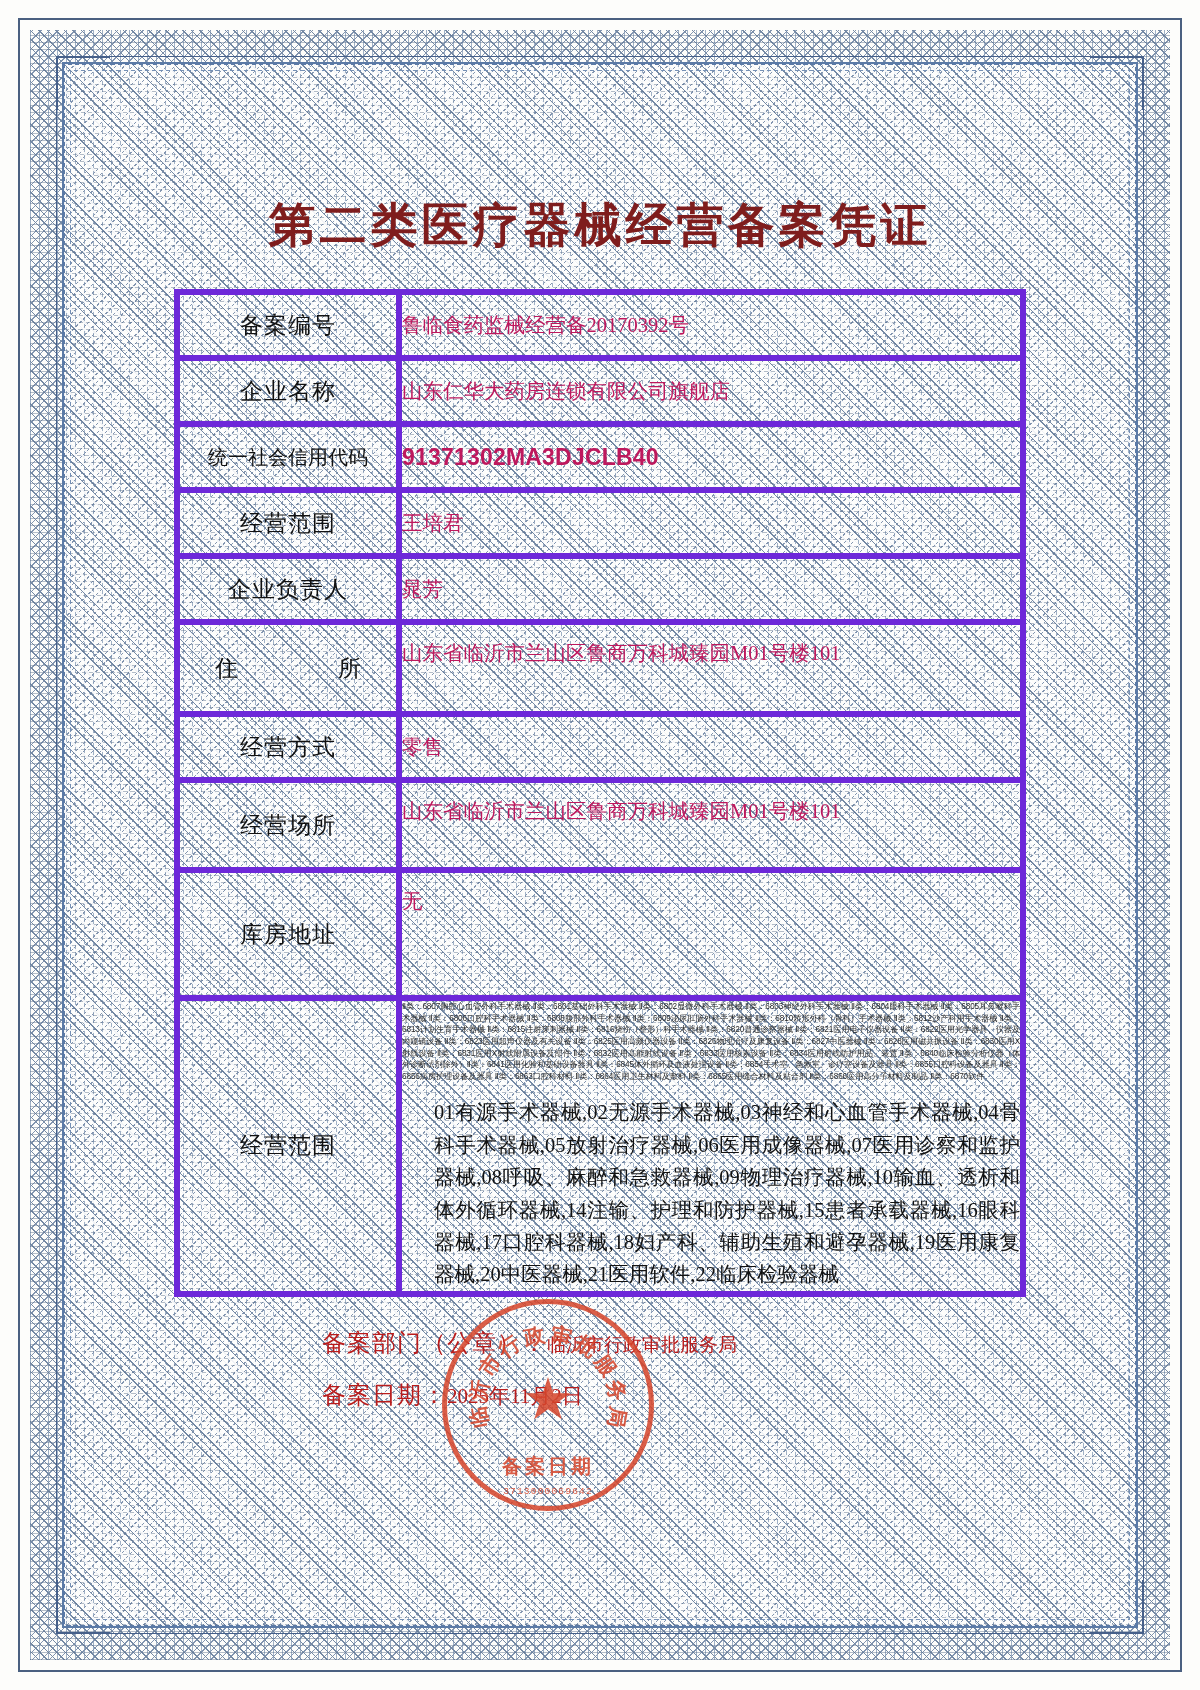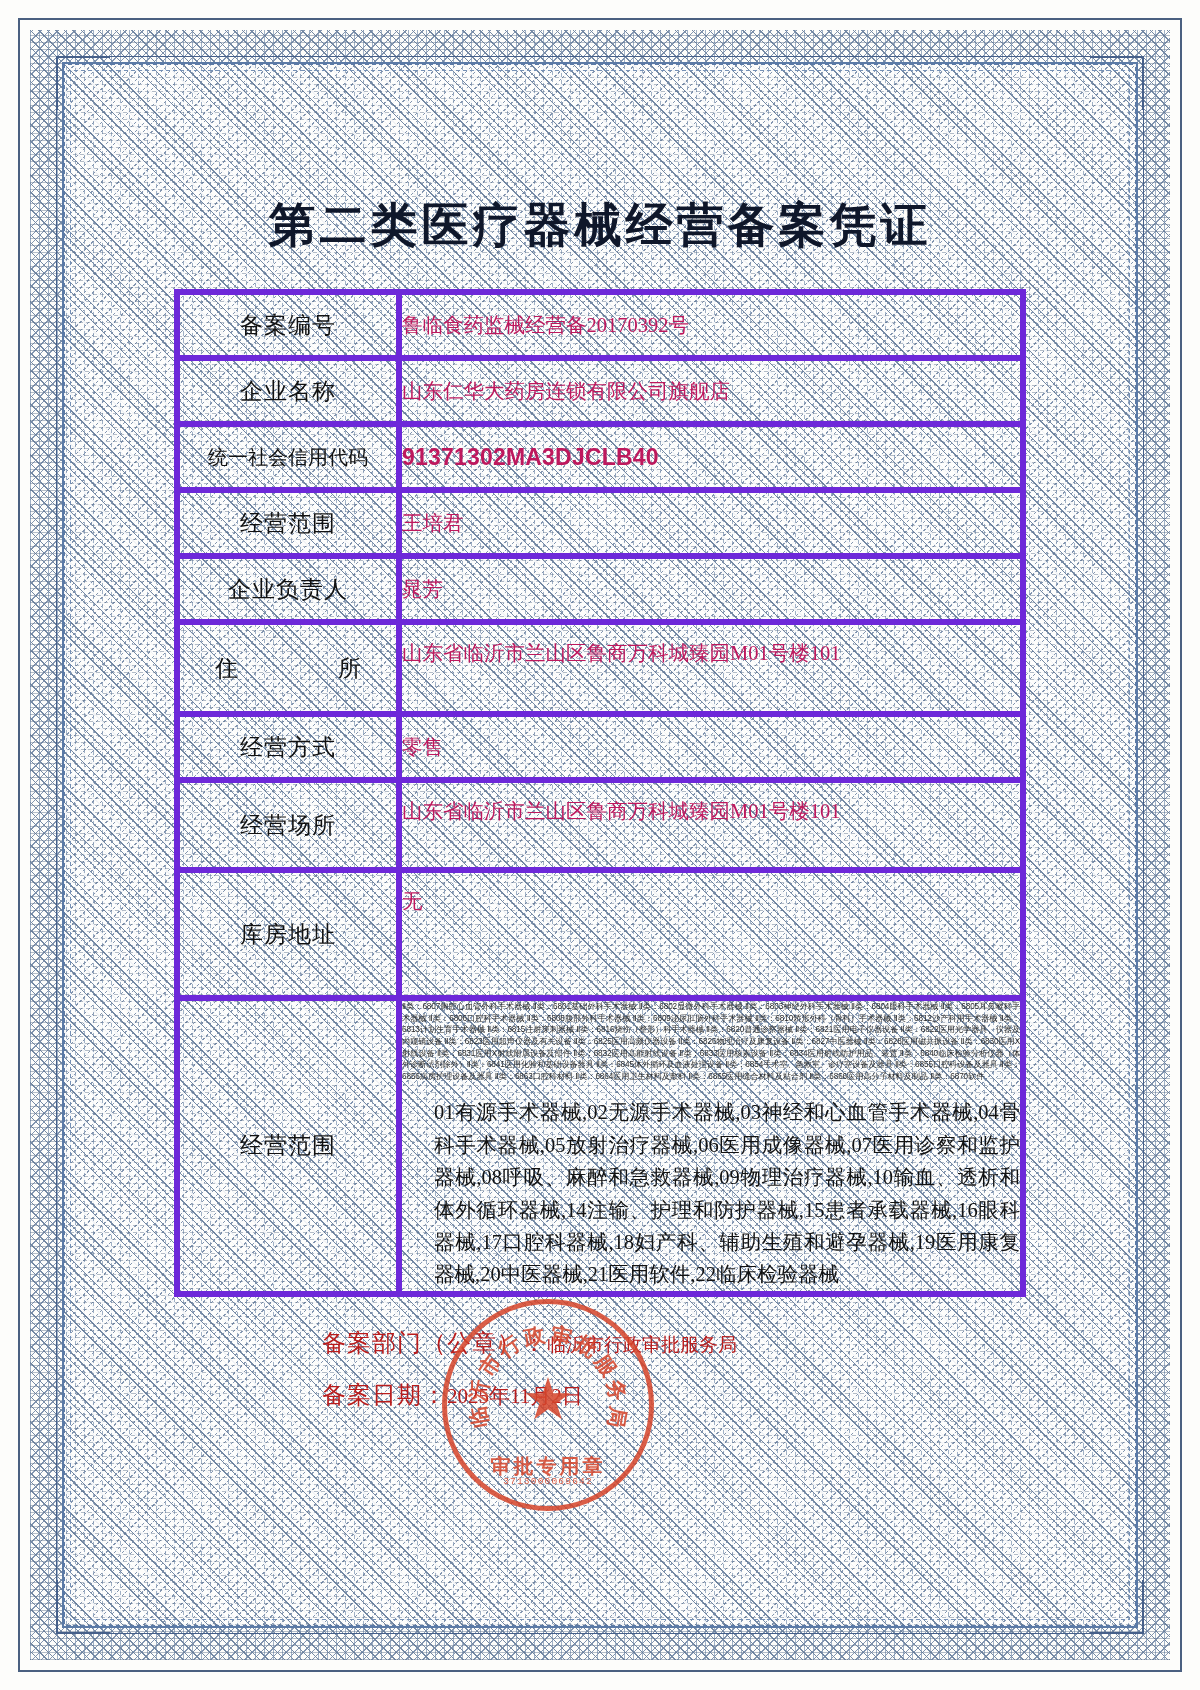--- a/index.html
+++ b/index.html
@@ -82,21 +82,21 @@
   
   .content {
     position: absolute;
     left: 100px; top: 120px; right: 100px; bottom: 110px;
   }
   .doc-title {
     text-align: center;
     font-size: 47px;
     font-weight: bold;
     letter-spacing: 4px;
-    color: #0f172a;
+    color: #7f1d1d;
     margin-top: 74px;
     margin-bottom: 32px;
     font-family: "Liberation Serif", "DejaVu Serif", serif;
   }
 
   table.cert {
     width: 852px;
     margin: 0 auto;
     border-collapse: collapse;
     table-layout: fixed;
@@ -214,21 +214,21 @@
     position: absolute;
     left: 0; bottom: 26px; width: 100%;
     text-align: center;
     font-size: 20px;
     font-weight: bold;
     letter-spacing: 3px;
     color: #d6452b;
   }
   .seal-code {
     position: absolute;
-    left: 0; bottom: 19px; width: 100%;
+    left: 0; bottom: 9px; width: 100%;
     text-align: center;
     font-size: 9.5px;
     letter-spacing: 1.2px;
     color: #d6452b;
     font-family: "Liberation Mono", monospace;
   }
 </style>
 </head>
 <body>
 
@@ -311,19 +311,19 @@
             <span style="transform: translate(-50%, -84px) rotate(-55.5556deg); transform-origin: 50% 84px;">市</span>
             <span style="transform: translate(-50%, -84px) rotate(-33.3333deg); transform-origin: 50% 84px;">行</span>
             <span style="transform: translate(-50%, -84px) rotate(-11.1111deg); transform-origin: 50% 84px;">政</span>
             <span style="transform: translate(-50%, -84px) rotate(11.1111deg); transform-origin: 50% 84px;">审</span>
             <span style="transform: translate(-50%, -84px) rotate(33.3333deg); transform-origin: 50% 84px;">批</span>
             <span style="transform: translate(-50%, -84px) rotate(55.5556deg); transform-origin: 50% 84px;">服</span>
             <span style="transform: translate(-50%, -84px) rotate(77.7778deg); transform-origin: 50% 84px;">务</span>
             <span style="transform: translate(-50%, -84px) rotate(100deg); transform-origin: 50% 84px;">局</span>
           </div>
         <div class="seal-star">★</div>
-        <div class="seal-bottom-text">审批专用章</div>
+        <div class="seal-bottom-text">备案日期</div>
         <div class="seal-code">3713000069642</div>
       </div>
     </div>
 
   </div>
 </div>
 
 </body></html>

